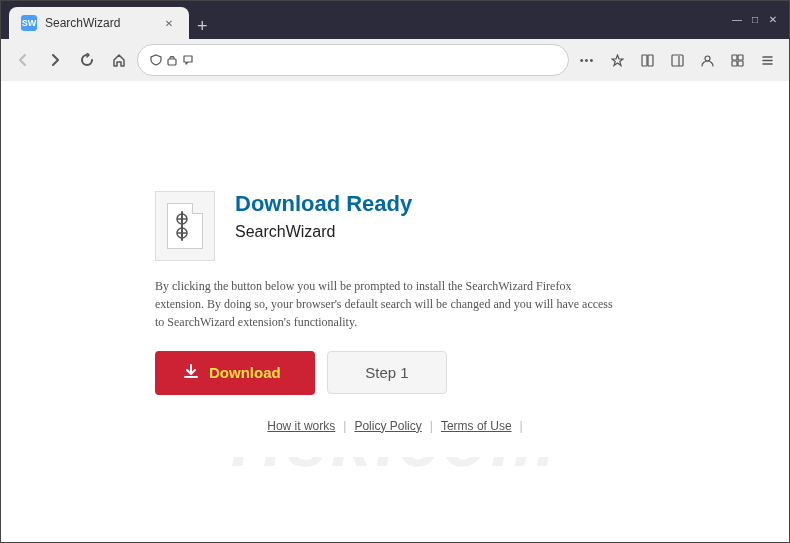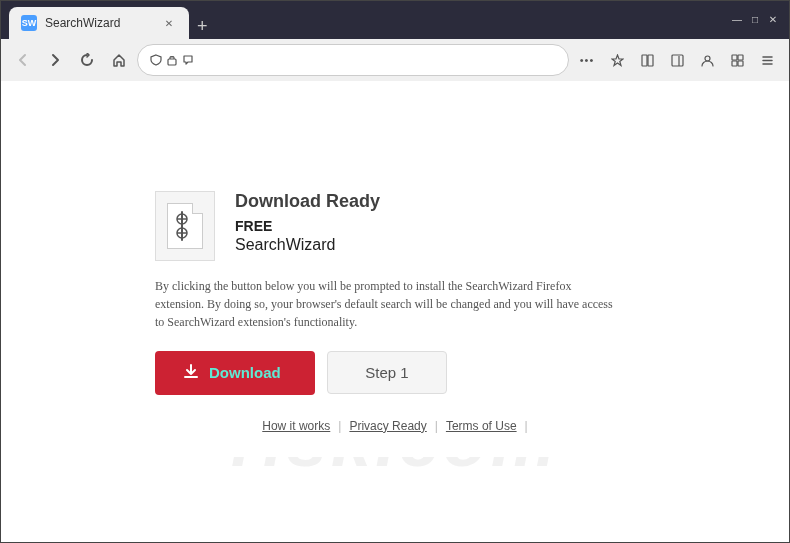--- a/index.html
+++ b/index.html
@@ -250,23 +250,23 @@
       top: -1px;
       right: -1px;
       width: 10px;
       height: 10px;
       background: #f5f5f5;
       border-left: 1px solid #ccc;
       border-bottom: 1px solid #ccc;
     }
 
     .card-title-section h2 {
-      font-size: 18px;
+      font-size: 22px;
       font-weight: 600;
-      color: #404040;
+      color: #0369a1;
       margin-bottom: 6px;
     }
 
     .card-title-section .free-badge {
       font-size: 14px;
       font-weight: 600;
       color: #222;
       margin-bottom: 2px;
     }
 
@@ -287,21 +287,21 @@
 
     .button-row {
       display: flex;
       gap: 12px;
       align-items: center;
       margin-bottom: 24px;
     }
 
     .download-btn {
       background: #cc2233;
-      color: #5eead4;
+      color: #fde047;
       border: none;
       border-radius: 4px;
       padding: 12px 28px;
       font-size: 15px;
       font-weight: 600;
       cursor: pointer;
       display: flex;
       align-items: center;
       gap: 10px;
       min-width: 160px;
@@ -467,21 +467,20 @@
               <circle cx="9" cy="8" r="5" fill="none" stroke="#555" stroke-width="1.5"></circle>
               <circle cx="9" cy="22" r="5" fill="none" stroke="#555" stroke-width="1.5"></circle>
               <line x1="4" y1="8" x2="14" y2="8" stroke="#555" stroke-width="1.5"></line>
               <line x1="4" y1="22" x2="14" y2="22" stroke="#555" stroke-width="1.5"></line>
             </svg>
           </div>
         </div>
 
         <div class="card-title-section">
           <h2>Download Ready</h2>
-          <div class="free-badge">FREE</div>
           <div class="app-name">SearchWizard</div>
         </div>
       </div>
 
       <p class="description">By clicking the button below you will be prompted to install the SearchWizard Firefox extension. By doing so, your browser's default search will be changed and you will have access to SearchWizard extension's functionality.</p>
 
       <div class="button-row">
         <button class="download-btn">
           <span class="download-icon">
             <svg width="16" height="16" viewBox="0 0 16 16" fill="none">
@@ -492,21 +491,21 @@
           <span>Download</span>
         </button>
         <button class="step-btn">
           <span>Step 1</span>
         </button>
       </div>
 
       <div class="footer-links">
         <a>How it works</a>
         <span class="separator">|</span>
-        <a>Privacy Ready</a>
+        <a>Policy Policy</a>
         <span class="separator">|</span>
         <a>Terms of Use</a>
         <span class="separator">|</span>
       </div>
     </div>
 
   </div>
 </div>
 
 </body></html>

